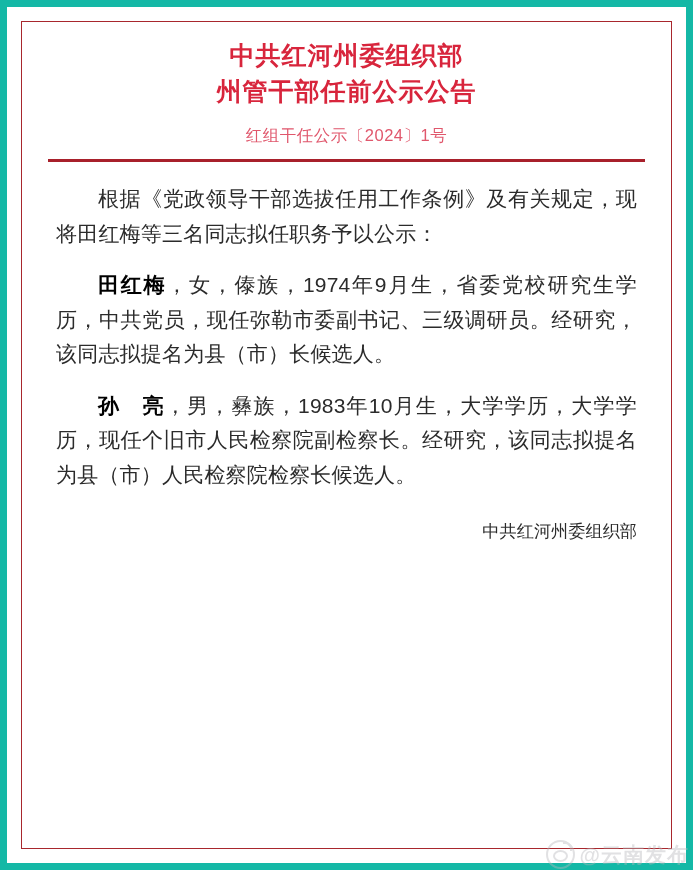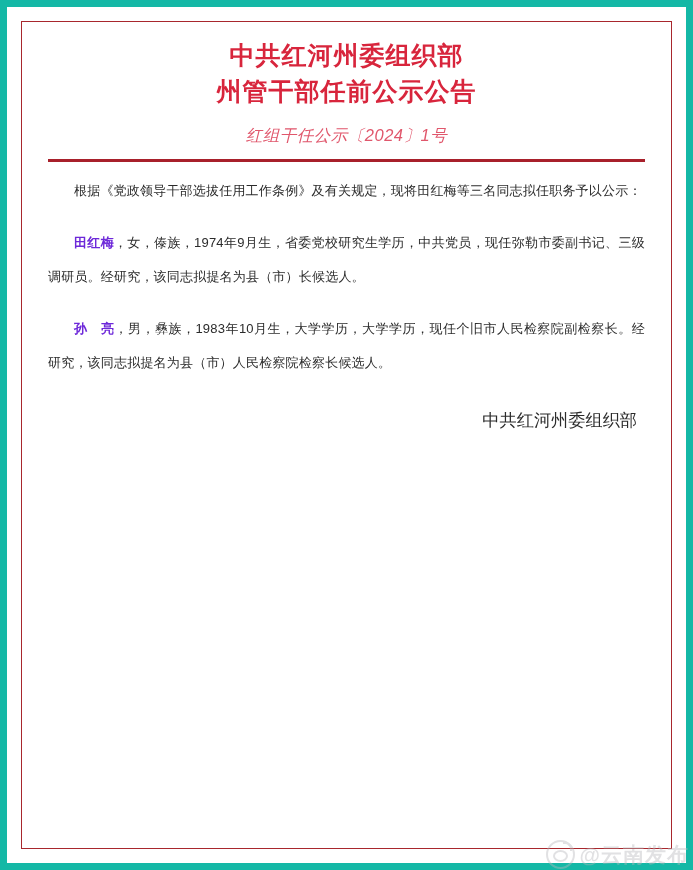--- a/index.html
+++ b/index.html
@@ -45,49 +45,48 @@
     font-size: 25px;
     line-height: 36px;
     letter-spacing: 1px;
   }
   .doc-number {
     color: #e0576c;
     font-size: 16.5px;
     line-height: 26px;
     margin-top: 13px;
     letter-spacing: 0.5px;
-    font-style: italic;
   }
   .rule {
     height: 3px;
     background: #a8202b;
     margin: 11px 0 0 0;
   }
 
   
   .body-area {
     padding-top: 12px;
     color: #2b2b2b;
   }
   p.para {
-    margin: 0;
+    margin: 8px;
     padding: 0;
-    font-size: 13px;
+    font-size: 21px;
     line-height: 34.5px;
     text-align: justify;
     text-justify: inter-ideograph;
     text-indent: 2em;
     letter-spacing: 0.2px;
   }
   p.para + p.para {
     margin-top: 17px;
   }
   .person-name {
     font-weight: bold;
-    color: #6d28d9;
+    color: #000000;
   }
 
   
   .signature {
     margin-top: 24px;
     text-align: right;
     color: #2b2b2b;
     font-size: 17.2px;
     line-height: 31px;
     padding-right: 8px;

